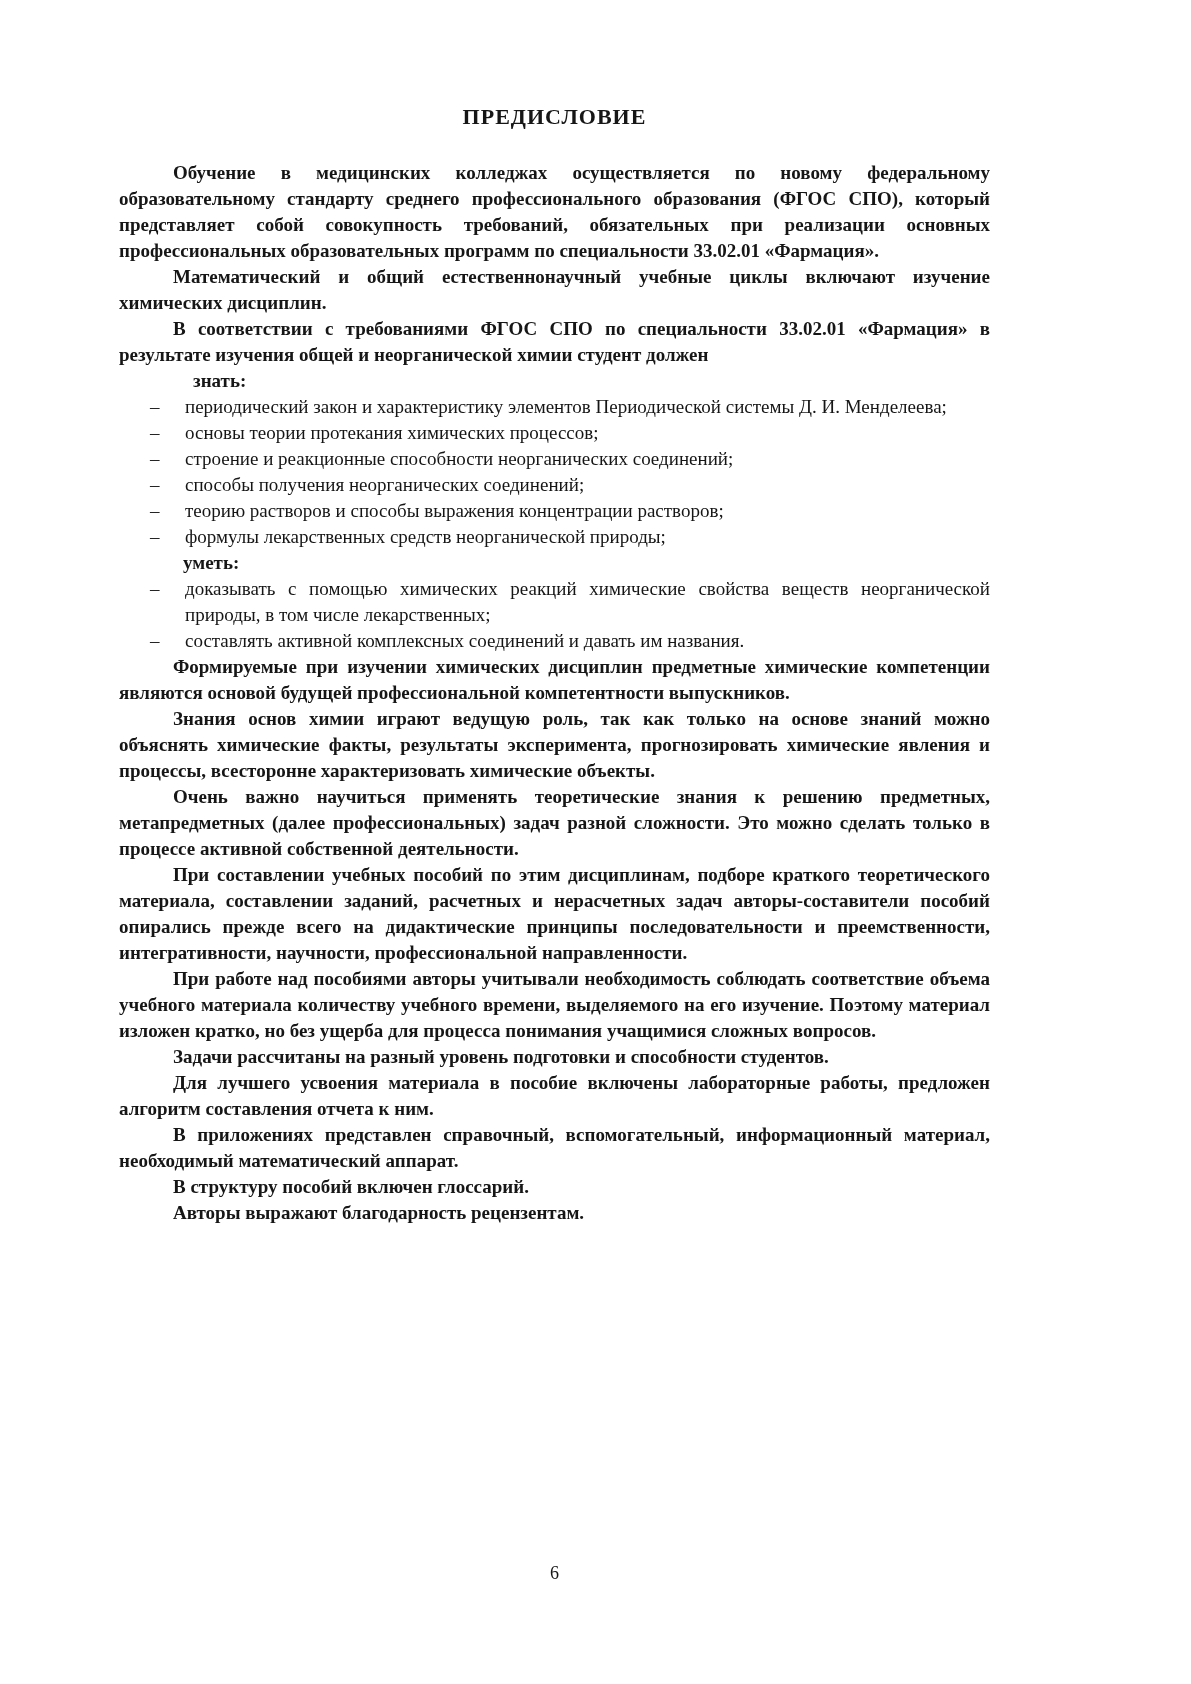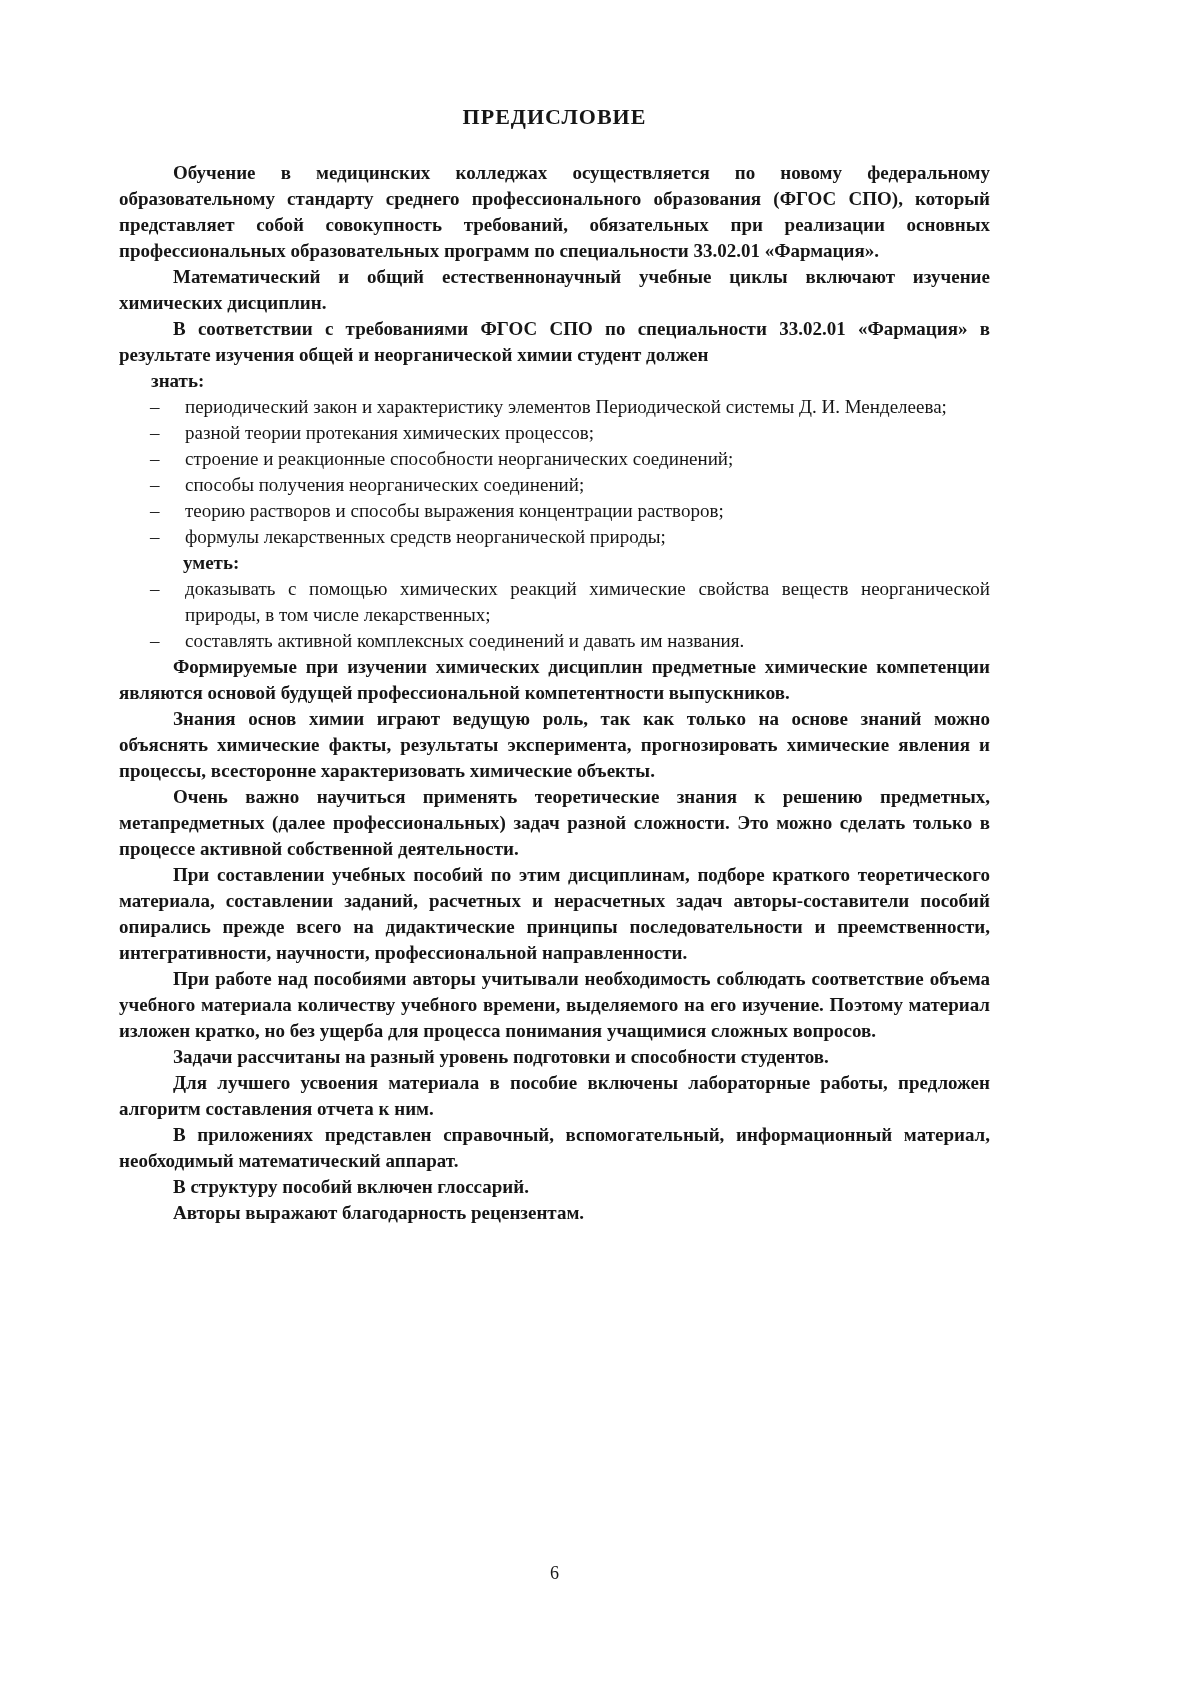--- a/index.html
+++ b/index.html
@@ -33,21 +33,21 @@
     text-indent: 54px;
     margin: 0;
     font-weight: bold;
   }
   .label {
     font-size: 19px;
     line-height: 26px;
     font-weight: bold;
     margin: 0;
   }
-  .label-know { margin-left: 32px; }
+  .label-know { margin-left: 74px; }
   .label-can  { margin-left: 64px; }
   .list { margin: 0; }
   .list-item {
     position: relative;
     font-size: 19px;
     line-height: 26px;
     text-align: justify;
     padding-left: 66px;
     margin: 0;
   }
@@ -73,21 +73,21 @@
   <h1 class="title">ПРЕДИСЛОВИЕ</h1>
 
   <p class="para">Обучение в медицинских колледжах осуществляется по новому федеральному образовательному стандарту среднего профессионального образования (ФГОС СПО), который представляет собой совокупность требований, обязательных при реализации основных профессиональных образовательных программ по специальности 33.02.01 «Фармация».</p>
   <p class="para">Математический и общий естественнонаучный учебные циклы включают изучение химических дисциплин.</p>
   <p class="para">В соответствии с требованиями ФГОС СПО по специальности 33.02.01 «Фармация» в результате изучения общей и неорганической химии студент должен</p>
 
   <p class="label label-know">знать:</p>
 
   <div class="list">
     <div class="list-item"><span class="marker">–</span><span>периодический закон и характеристику элементов Периодической системы Д. И. Менделеева;</span></div>
-    <div class="list-item"><span class="marker">–</span><span>разной теории протекания химических процессов;</span></div>
+    <div class="list-item"><span class="marker">–</span><span>основы теории протекания химических процессов;</span></div>
     <div class="list-item"><span class="marker">–</span><span>строение и реакционные способности неорганических соединений;</span></div>
     <div class="list-item"><span class="marker">–</span><span>способы получения неорганических соединений;</span></div>
     <div class="list-item"><span class="marker">–</span><span>теорию растворов и способы выражения концентрации растворов;</span></div>
     <div class="list-item"><span class="marker">–</span><span>формулы лекарственных средств неорганической природы;</span></div>
   </div>
 
   <p class="label label-can">уметь:</p>
 
   <div class="list">
     <div class="list-item"><span class="marker">–</span><span>доказывать с помощью химических реакций химические свойства веществ неорганической природы, в том числе лекарственных;</span></div>

